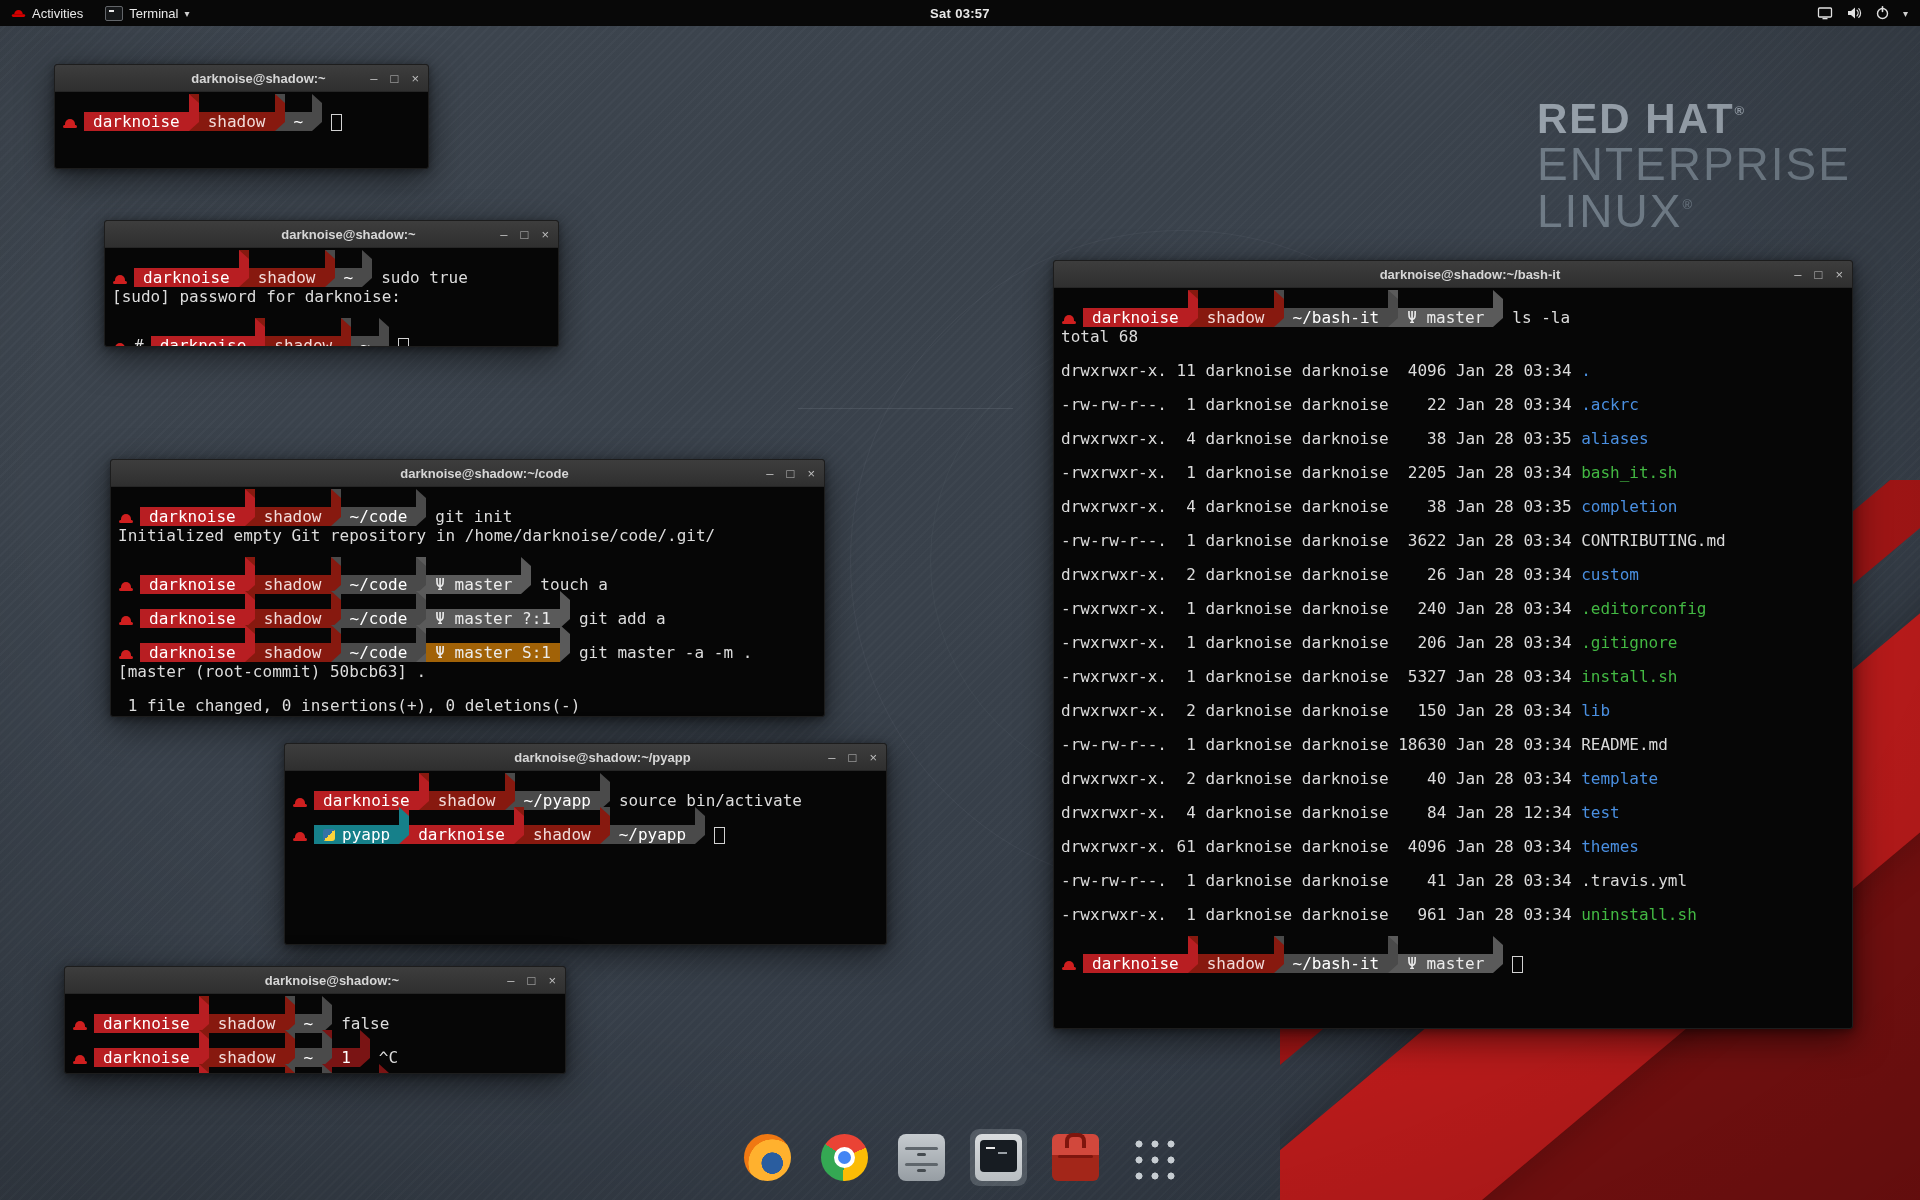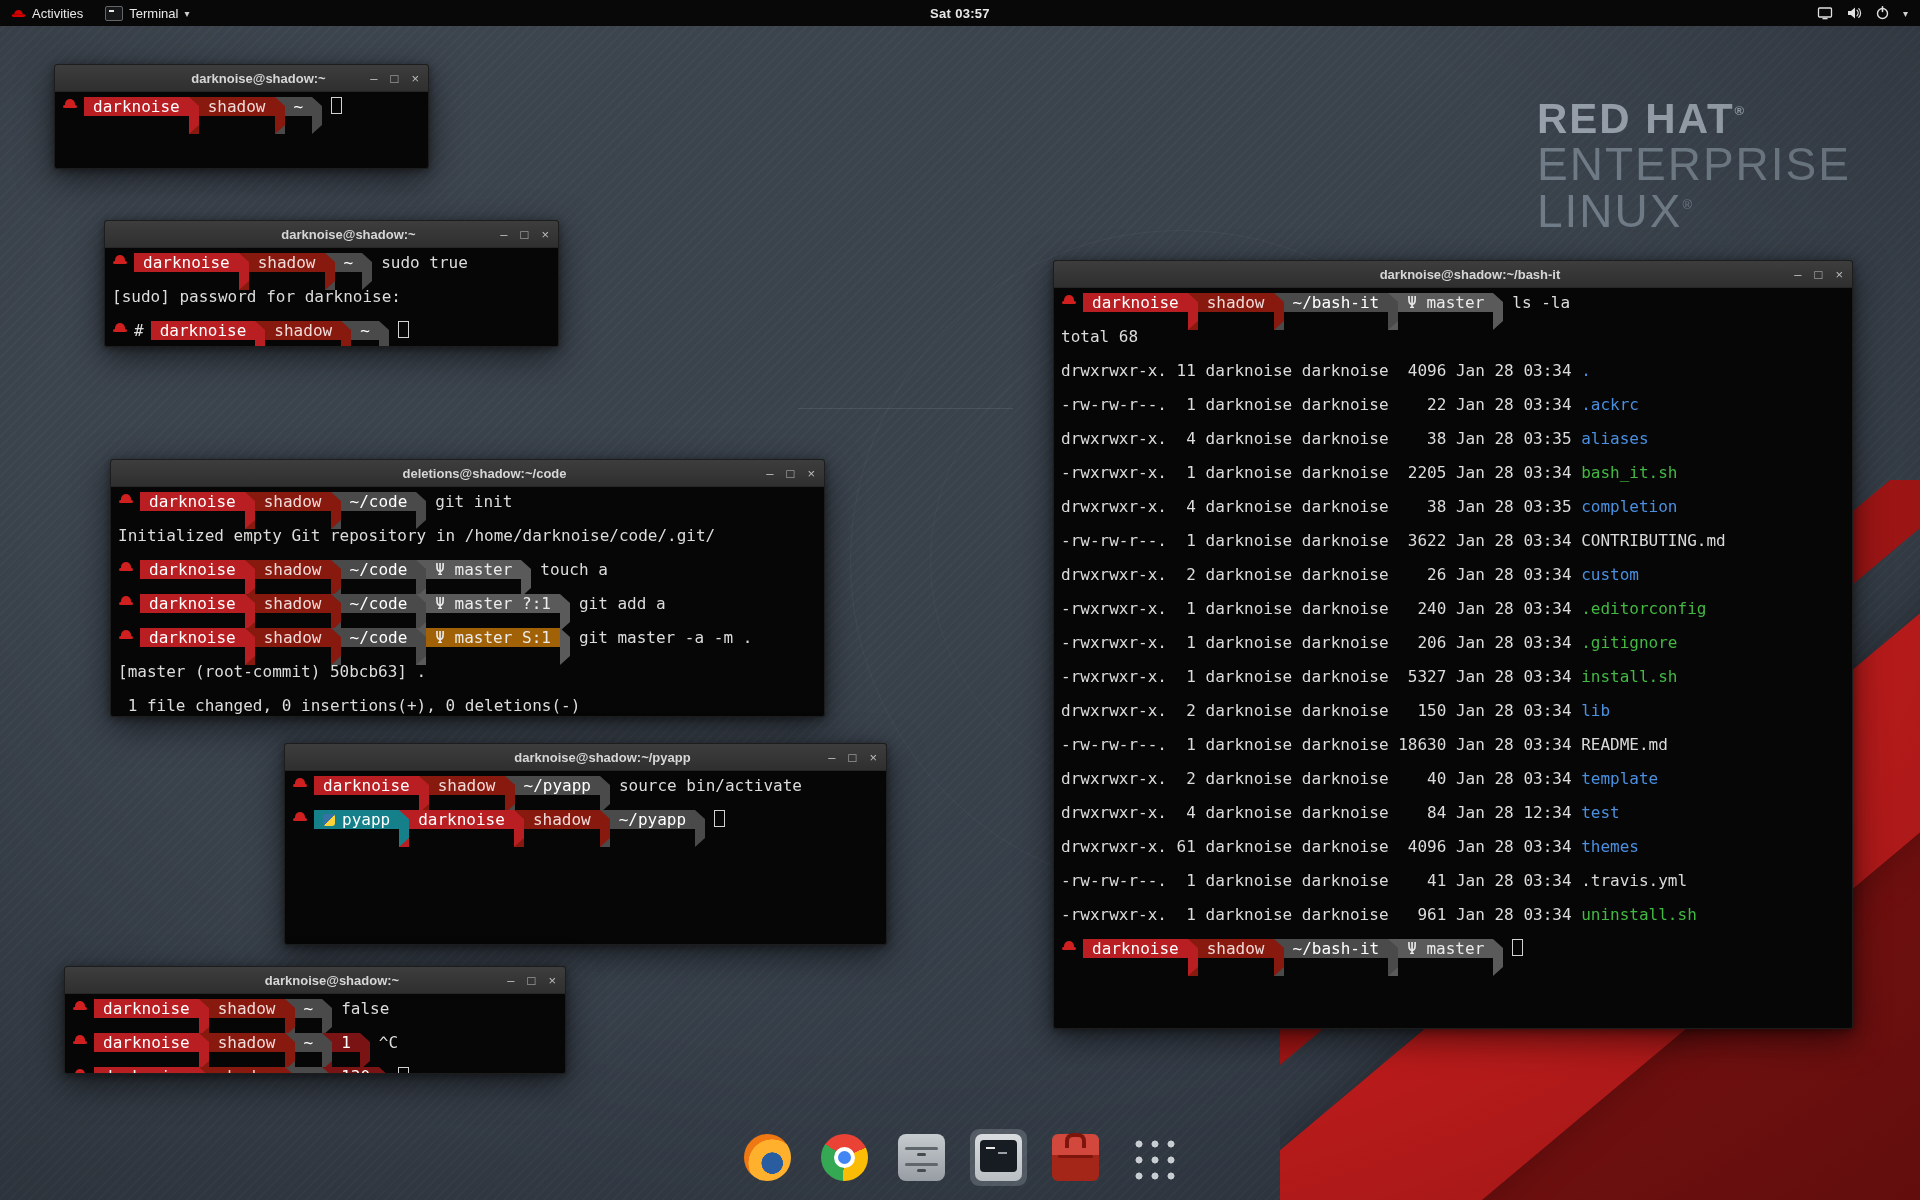--- a/index.html
+++ b/index.html
@@ -45,21 +45,21 @@
   .window{position:absolute;background:var(--term-bg);border:1px solid #1d1d1d;border-radius:3px;
     box-shadow:0 10px 34px rgba(0,0,0,0.55), 0 2px 8px rgba(0,0,0,0.4);z-index:10;display:flex;flex-direction:column;}
   .titlebar{height:26px;flex:none;background:linear-gradient(var(--titlebar-bg),#2f2f2f);
     border-bottom:1px solid #262626;border-radius:2px 2px 0 0;position:relative;
     display:flex;align-items:center;justify-content:center;padding-left:34px;}
   .title{font-size:13px;color:var(--titlebar-fg);font-weight:bold;}
   .winbtns{position:absolute;right:9px;top:0;height:26px;display:flex;align-items:center;gap:13px;}
   .wbtn{color:#bdbdbd;font-size:13px;line-height:1;cursor:default;}
   .tbody{flex:1;padding:5px 7px;overflow:hidden;font-family:"DejaVu Sans Mono",monospace;font-size:16px;color:var(--term-fg);}
 
-  .tline{height:34px;display:flex;align-items:flex-start;}
+  .tline{height:34px;display:flex;align-items:flex-end;}
   .tline.tout{display:block;line-height:19px;white-space:pre;}
   .seg{display:flex;align-items:center;height:19px;padding:0 9px;white-space:pre;flex:none;}
   .arr{width:0;height:19px;border-top:9.5px solid transparent;border-bottom:9.5px solid transparent;border-left:10px solid transparent;flex:none;}
   .cmd{margin-left:9px;white-space:pre;color:var(--term-fg);}
   .pfx{margin-right:7px;color:var(--term-fg);}
   .cursor{display:inline-block;width:9px;height:15px;border:1px solid #d2d2d2;margin-left:9px;flex:none;}
   .meta{color:var(--term-fg);}
   .fname.dir{color:var(--ls-dir);}
   .fname.exec{color:var(--ls-exec);}
   .fname.plain{color:var(--ls-plain);}
@@ -162,21 +162,21 @@
         <span class="arr" style="border-left-color: rgb(135, 25, 15); background-color: rgb(74, 74, 74);"></span>
         <span class="seg" style="background: rgb(74, 74, 74); color: rgb(255, 255, 255);">~</span>
         <span class="arr" style="border-left-color: rgb(74, 74, 74); background-color: transparent;"></span>
         <span class="cursor"></span>
       </div>
     </div>
 </div>
 
 <div class="window" style="left:110px;top:459px;width:713px;height:256px;">
   <div class="titlebar">
-    <span class="title">deletions@shadow:~/code</span>
+    <span class="title">darknoise@shadow:~/code</span>
     <span class="winbtns">
       <span class="wbtn">–</span>
       <span class="wbtn">□</span>
       <span class="wbtn">×</span>
     </span>
   </div>
   <div class="tbody">
       <div class="tline">
         <span class="os-icon"></span>
         <span class="seg" style="background: rgb(184, 30, 34); color: rgb(255, 255, 255);">darknoise</span>

